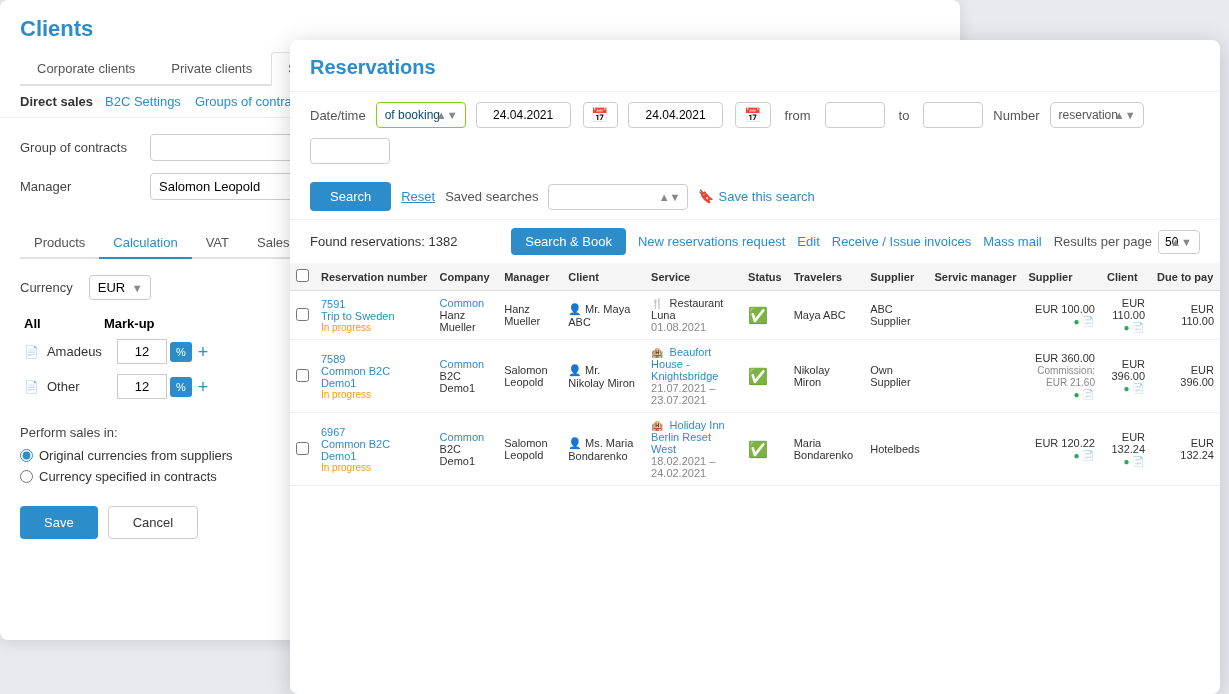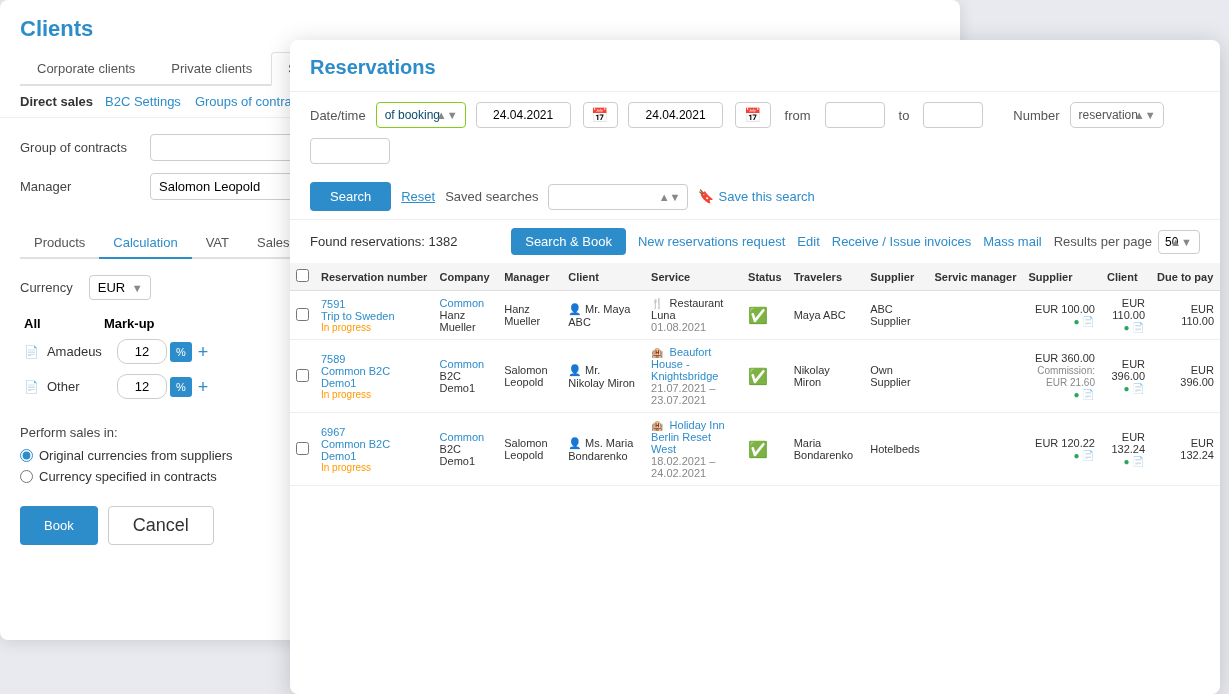--- a/index.html
+++ b/index.html
@@ -52,21 +52,21 @@
     .currency-select {
       padding: 4px 24px 4px 8px; border: 1px solid #ccc; border-radius: 4px;
       font-size: 13px; appearance: none; background: #fff; cursor: pointer;
     }
     .table-header-row { display: flex; font-weight: 600; font-size: 13px; margin-bottom: 8px; padding: 0 4px; }
     .col-all { width: 80px; }
     .col-markup { flex: 1; }
     .provider-row { display: flex; align-items: center; margin-bottom: 10px; padding: 0 4px; }
     .provider-icon { color: #888; margin-right: 8px; font-size: 12px; }
     .provider-name { width: 70px; font-size: 13px; color: #333; }
-    .markup-input { width: 50px; padding: 4px 6px; border: 1px solid #ccc; border-radius: 10px; font-size: 13px; text-align: center; }
+    .markup-input { width: 50px; padding: 4px 6px; border: 1px solid #ccc; border-radius: 0; font-size: 13px; text-align: center; }
     .pct-btn {
       background: #2d8cca; color: #fff; border: none; padding: 4px 6px;
       border-radius: 3px; cursor: pointer; font-size: 11px; margin-left: 3px;
     }
     .add-btn {
       background: none; border: none; color: #2d8cca; font-size: 18px;
       cursor: pointer; margin-left: 6px; line-height: 1;
     }
 
     .perform-sales { padding: 0 20px; }
@@ -74,21 +74,21 @@
     .radio-row { display: flex; align-items: center; margin-bottom: 6px; font-size: 13px; color: #333; gap: 6px; }
     .radio-row input[type=radio] { accent-color: #2d8cca; }
 
     .action-row { display: flex; gap: 10px; padding: 16px 20px; }
     .btn-save {
       background: #2d8cca; color: #fff; border: none; padding: 8px 24px;
       border-radius: 4px; font-size: 13px; cursor: pointer; font-weight: 500;
     }
     .btn-cancel {
       background: #fff; color: #333; border: 1px solid #ccc; padding: 8px 24px;
-      border-radius: 4px; font-size: 18px; cursor: pointer;
+      border-radius: 4px; font-size: 13px; cursor: pointer;
     }
 
     
     .reservations-panel {
       position: absolute; top: 40px; left: 290px; width: 930px;
       background: #fff; border-radius: 8px;
       box-shadow: 0 4px 24px rgba(0,0,0,0.18); overflow: hidden;
       height: 654px;
     }
     .res-header { padding: 16px 20px 0; border-bottom: 1px solid #eee; }
@@ -103,21 +103,21 @@
     .date-input {
       padding: 5px 8px; border: 1px solid #ccc; border-radius: 4px;
       font-size: 12px; width: 95px; text-align: center;
     }
     .cal-btn {
       background: none; border: 1px solid #ccc; padding: 4px 8px;
       border-radius: 4px; cursor: pointer; color: #2d8cca; font-size: 14px;
       margin-left: 2px;
     }
     .from-to { font-size: 13px; color: #555; margin: 0 4px; }
-    .num-label { font-size: 13px; color: #555; margin-left: 20px; }
+    .num-label { font-size: 13px; color: #555; }
     .num-select {
       padding: 5px 24px 5px 8px; border: 1px solid #ccc; border-radius: 5px;
       font-size: 12px; appearance: none; background: #fff; cursor: pointer; color: #555;
     }
     .additional-params { padding: 4px 20px 8px; }
     .additional-params a { color: #2d8cca; font-size: 13px; text-decoration: none; cursor: pointer; }
 
     .search-bar { display: flex; align-items: center; gap: 10px; padding: 8px 20px; border-bottom: 1px solid #eee; }
     .btn-search {
       background: #2d8cca; color: #fff; border: none; padding: 7px 20px;
@@ -264,21 +264,21 @@
         <input type="radio" name="perform" checked="" style="">
         <span>Original currencies from suppliers</span>
       </label>
       <label class="radio-row">
         <input type="radio" name="perform" style="">
         <span>Currency specified in contracts</span>
       </label>
     </div>
 
     <div class="action-row">
-      <button class="btn-save">Book</button>
+      <button class="btn-save">Save</button>
       <button class="btn-cancel">Cancel</button>
     </div>
   </div>
 
   <div class="reservations-panel">
     <div class="res-header">
       <div class="res-title">Reservations</div>
     </div>
 
     <div class="res-filters">

